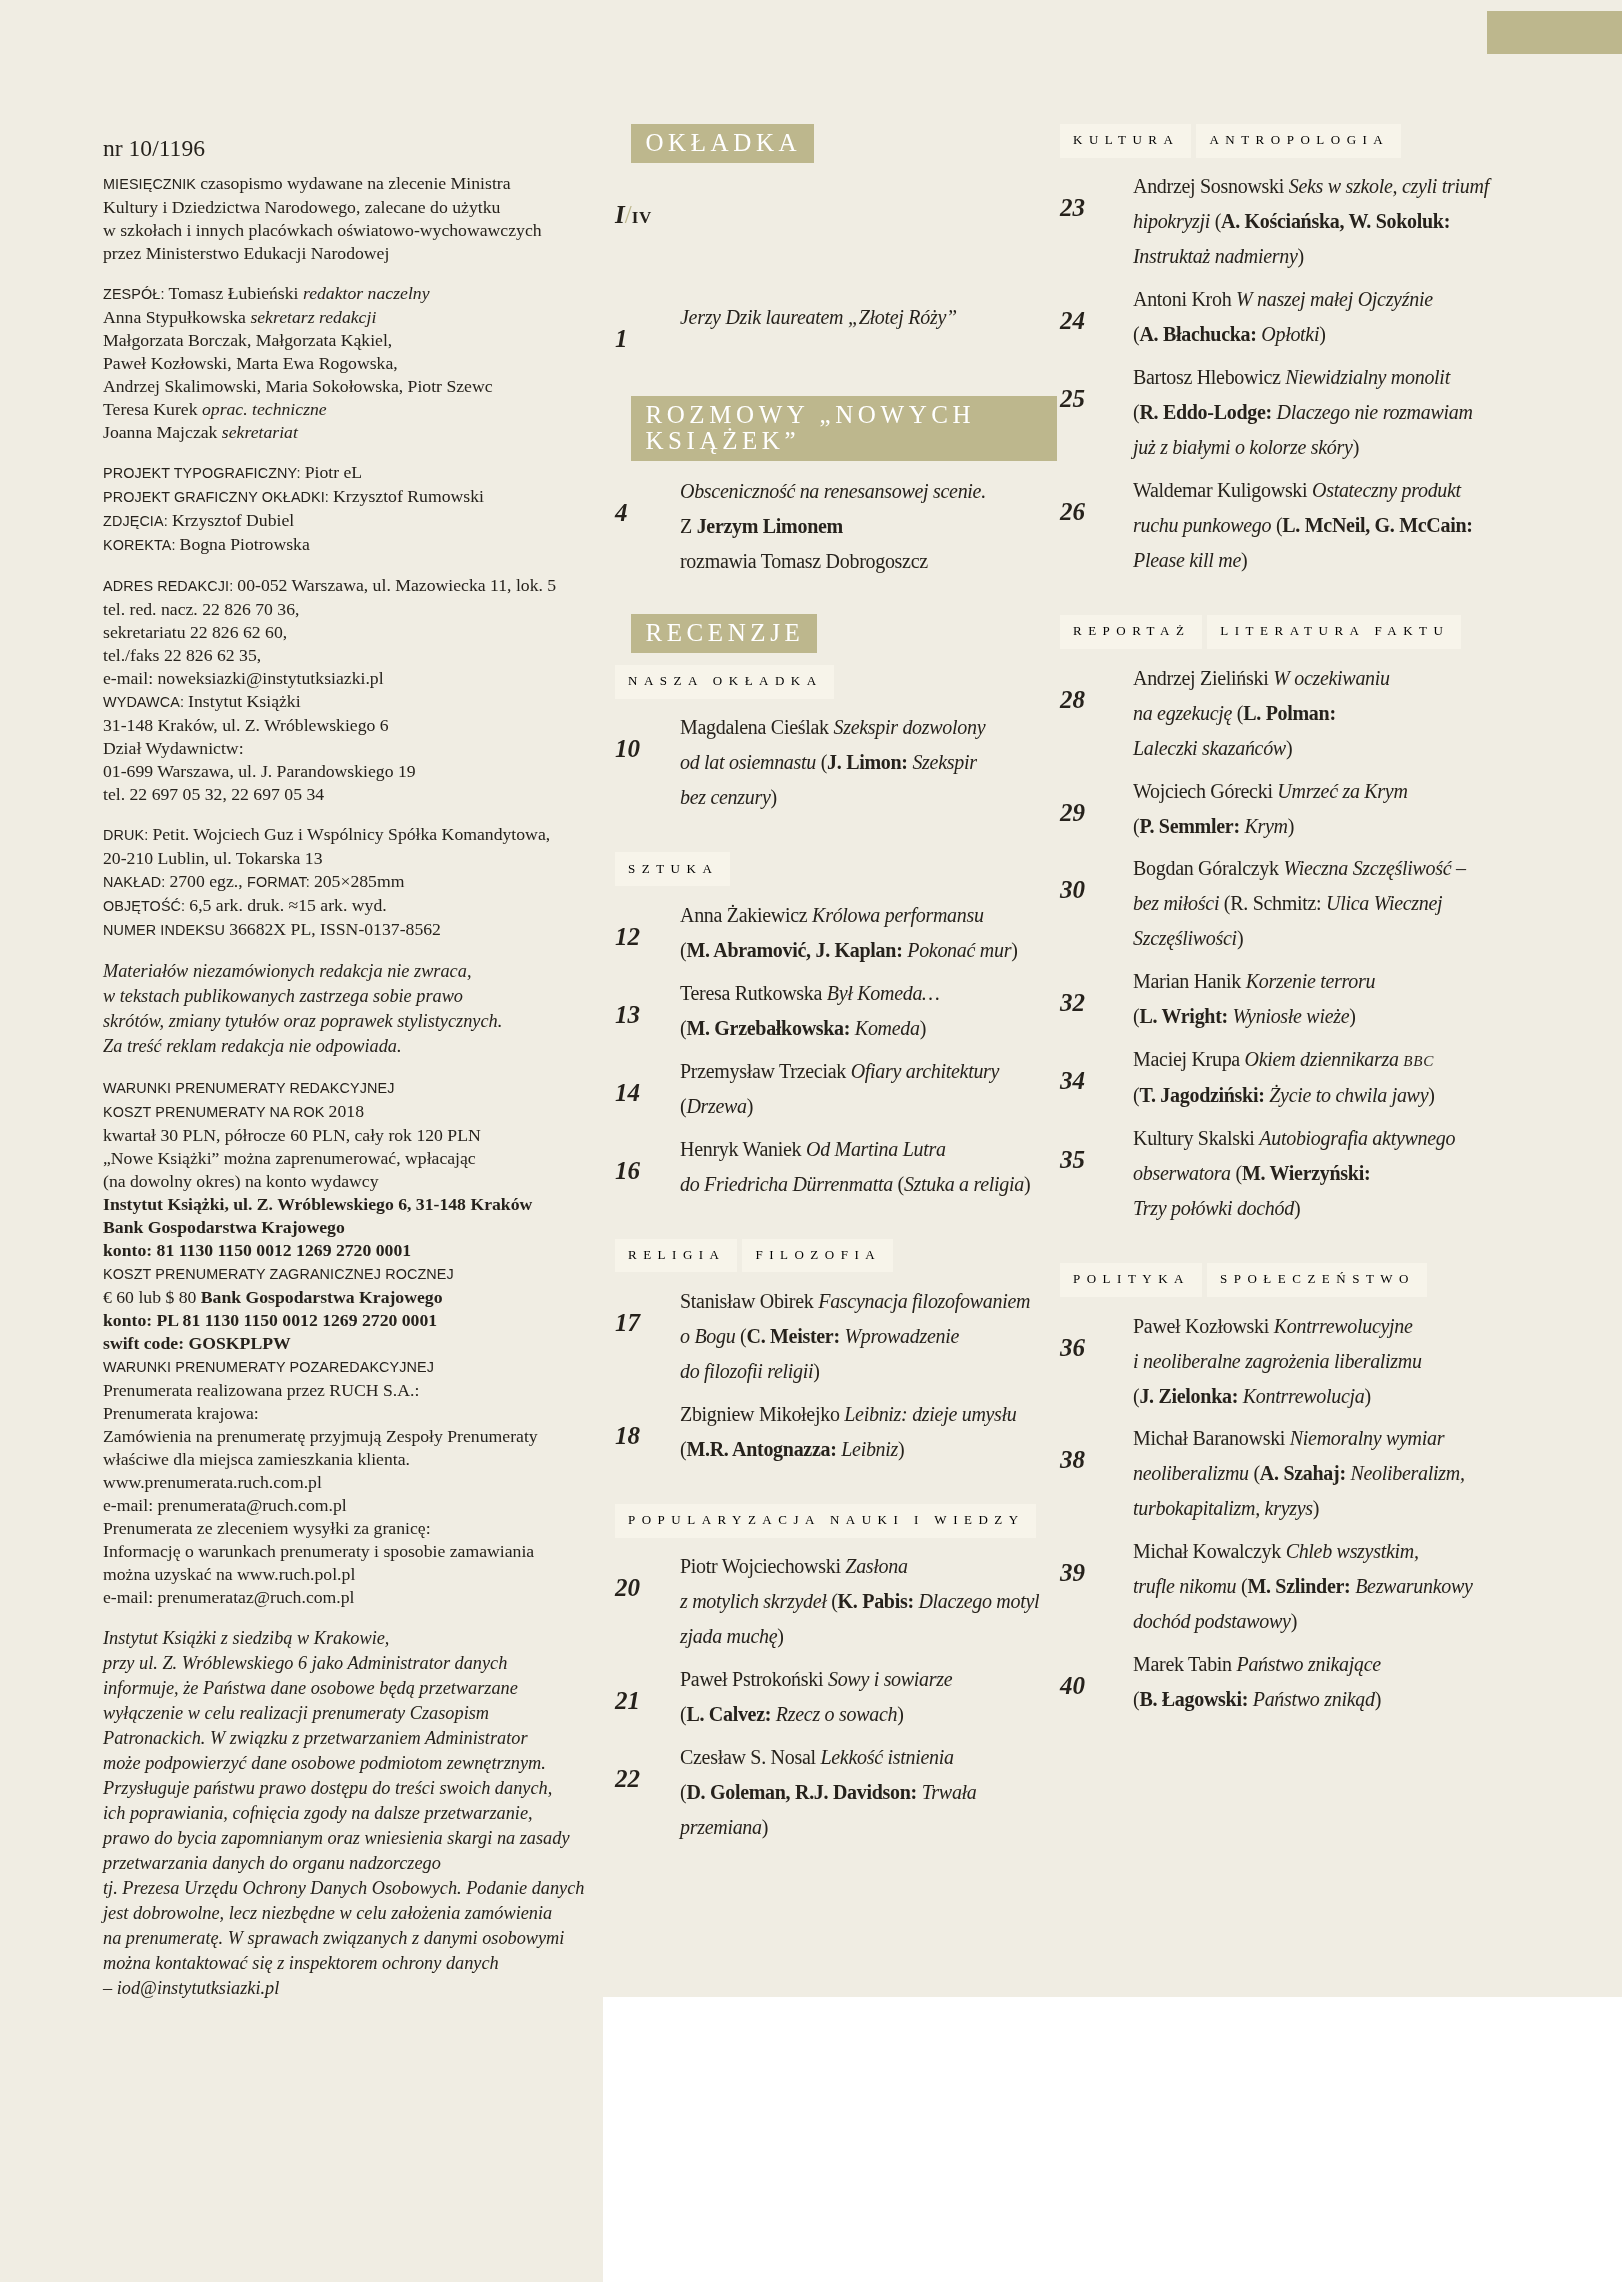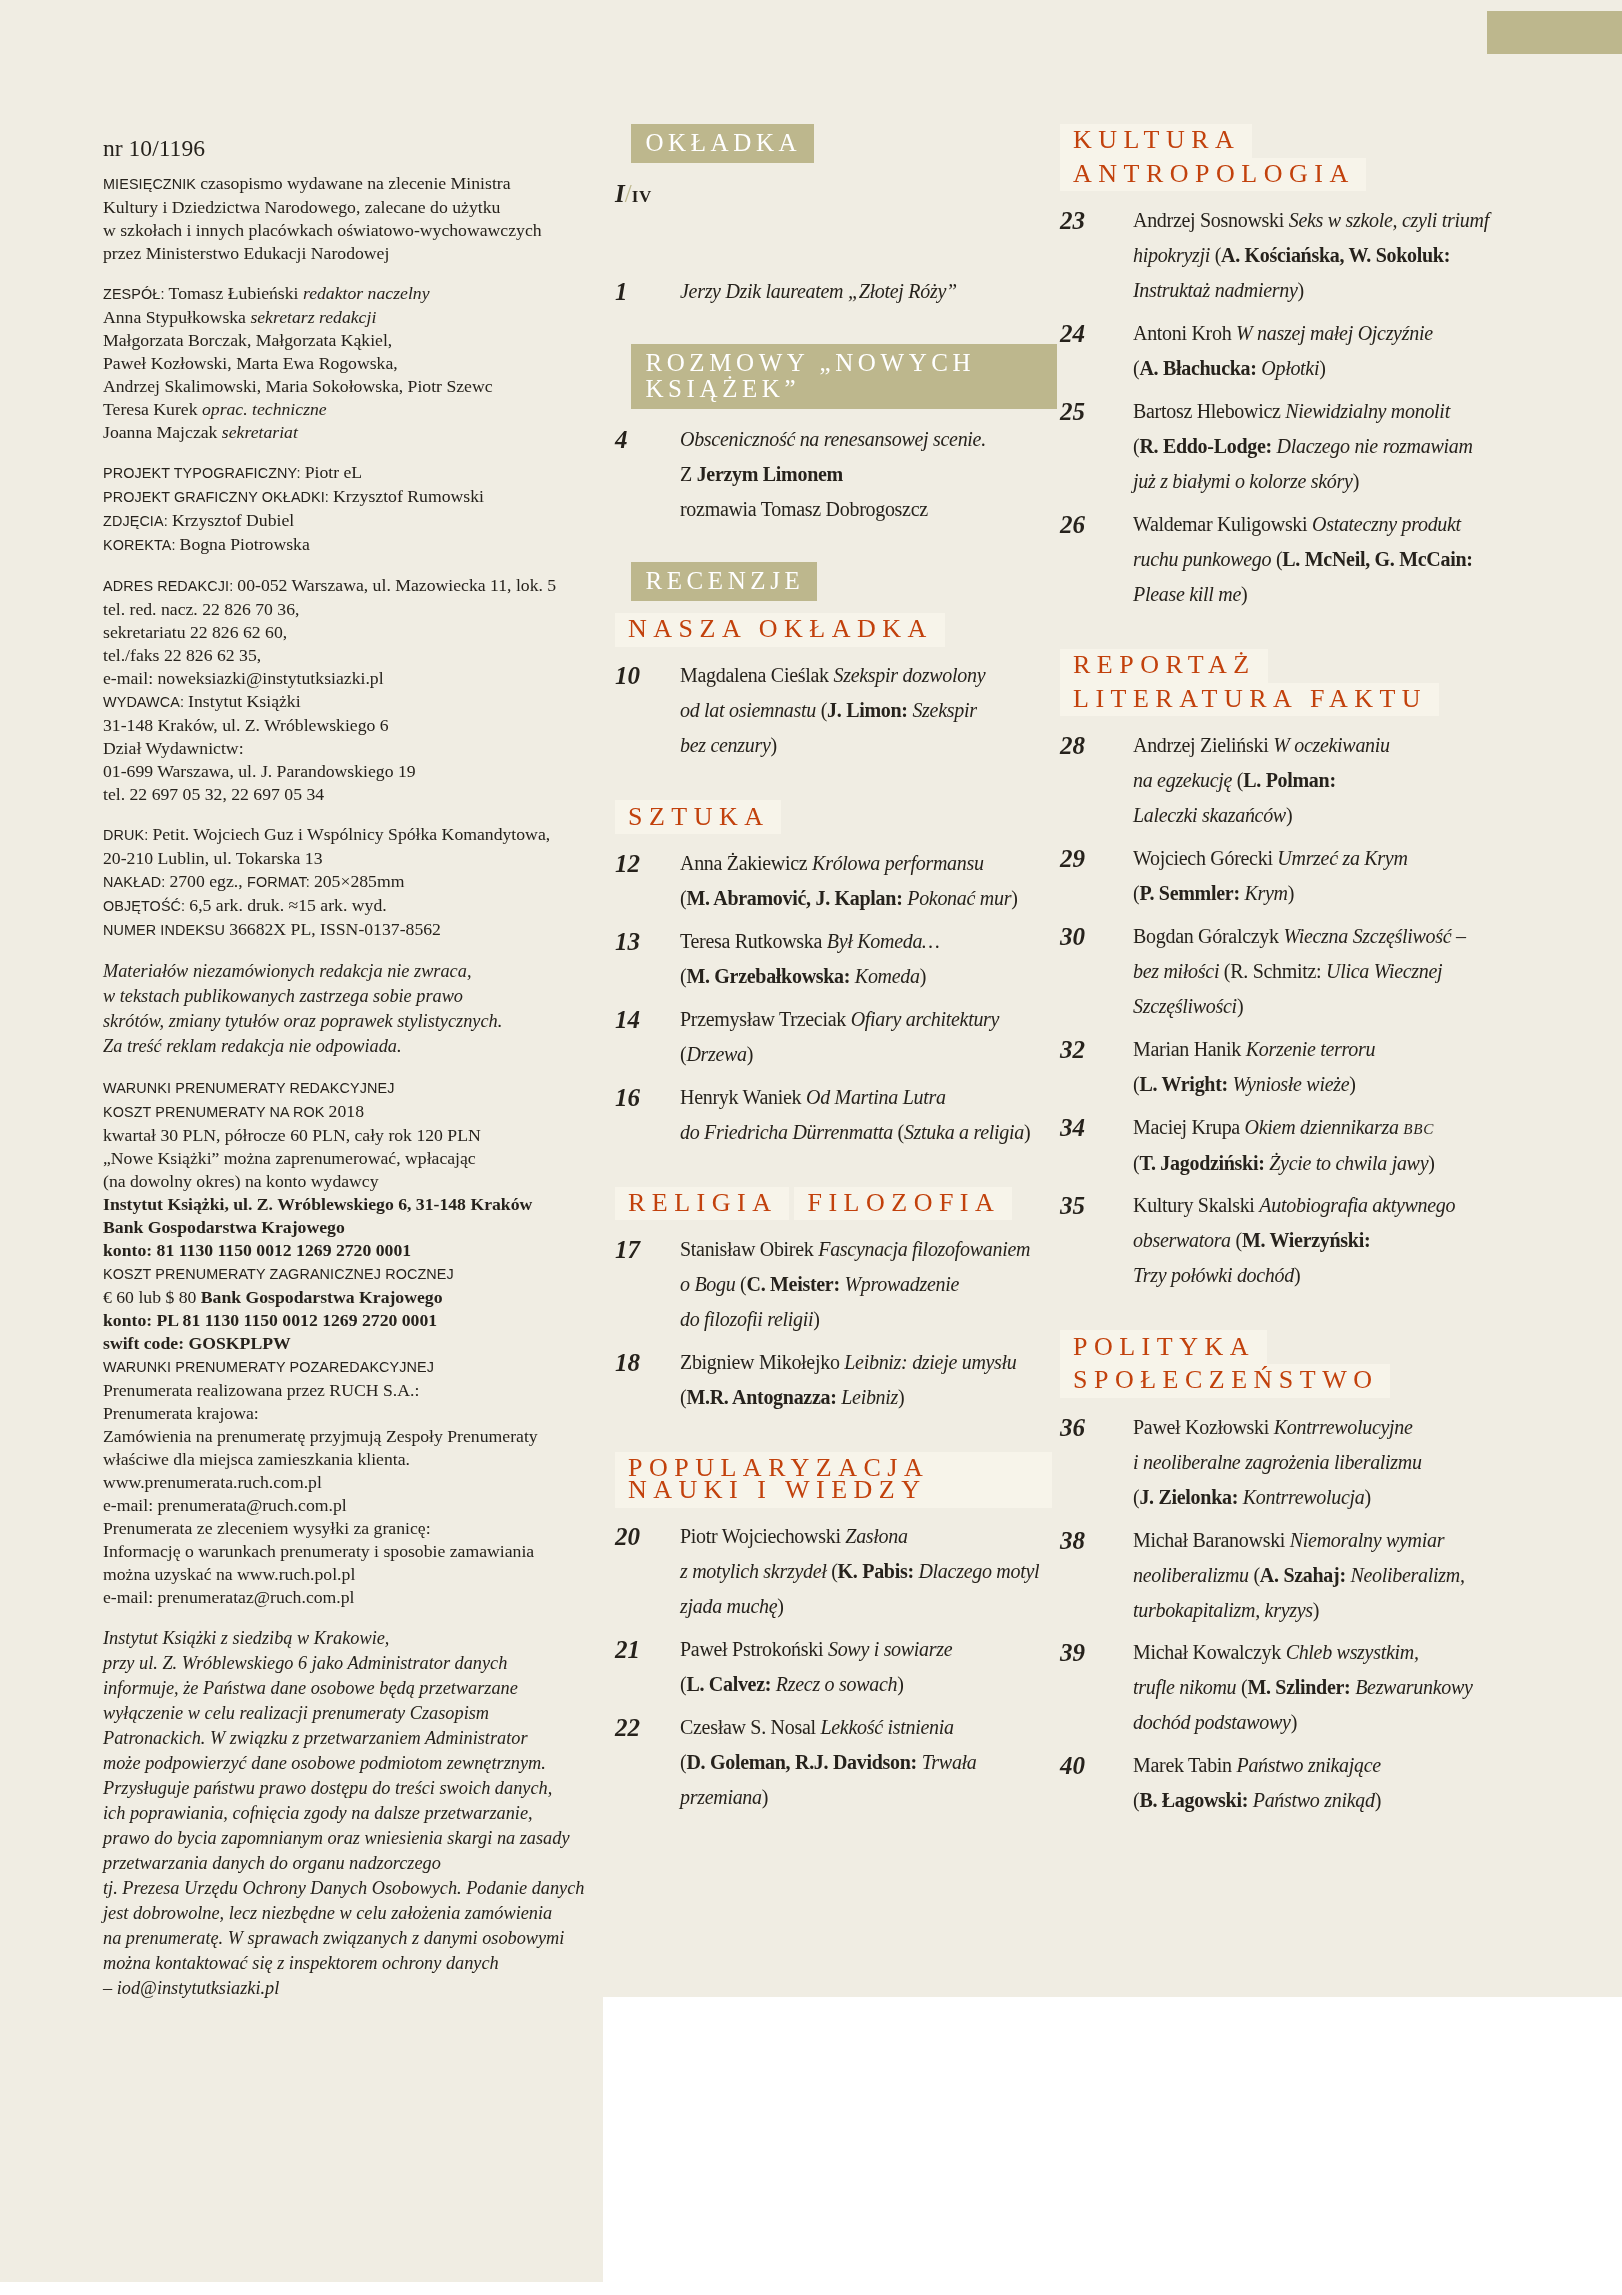--- a/index.html
+++ b/index.html
@@ -34,29 +34,29 @@
   .run-L{font-family:"Liberation Sans", sans-serif;font-size:14.4px;letter-spacing:0.1px;}
   .run-k{color:var(--khaki);font-weight:normal;font-style:normal;}
   .run-s{font-size:17px;font-style:normal;letter-spacing:0.7px;}
   .run-is{font-style:italic;font-size:0.76em;letter-spacing:0.7px;}
 
   
   .hk{display:inline-block;background:var(--khaki);color:#ffffff;font-size:25px;line-height:26px;
       letter-spacing:4.6px;padding:5.9px 13px 7.2px 14.4px;margin:0 0 13px 16px;}
   .hk-wrap{display:block;}
   .hc{display:block;margin:0 0 11.8px 0;}
-  .hc .chip{display:inline-block;background:var(--chip);color:#c2410c;font-size:26px;line-height:22px;
+  .hc .chip{display:inline-block;background:var(--chip);color:#000000;font-size:13px;line-height:22px;
       letter-spacing:6.5px;padding:5.2px 11.8px 6.5px 13px;margin-right:5.2px;}
   .e{display:flex;align-items:flex-start;margin:0 0 7.9px 0;}
   .e + .e{margin-top:0px;}
   .e + .hk-wrap{margin-top:35px;}
   .e + .hc{margin-top:37px;}
   .hk-wrap + .hc{margin-top:-1.3px;}
   .e.gap-lg{margin-top:60px;}
-  .toc-num{flex:0 0 65px;font-weight:bold;font-style:italic;font-size:25px;line-height:35px;}
+  .toc-num{flex:0 0 65px;font-weight:bold;font-style:italic;font-size:25px;line-height:45px;margin-top:16px;}
   .toc-text{flex:1 1 auto;font-size:20px;line-height:35px;letter-spacing:-0.3px;}
   #right-col .toc-num{flex-basis:73px;}
 </style>
 </head>
 <body>
 
 <div class="paper"></div>
 <div class="paper-foot"></div>
 <div class="corner-tab"></div>
 

